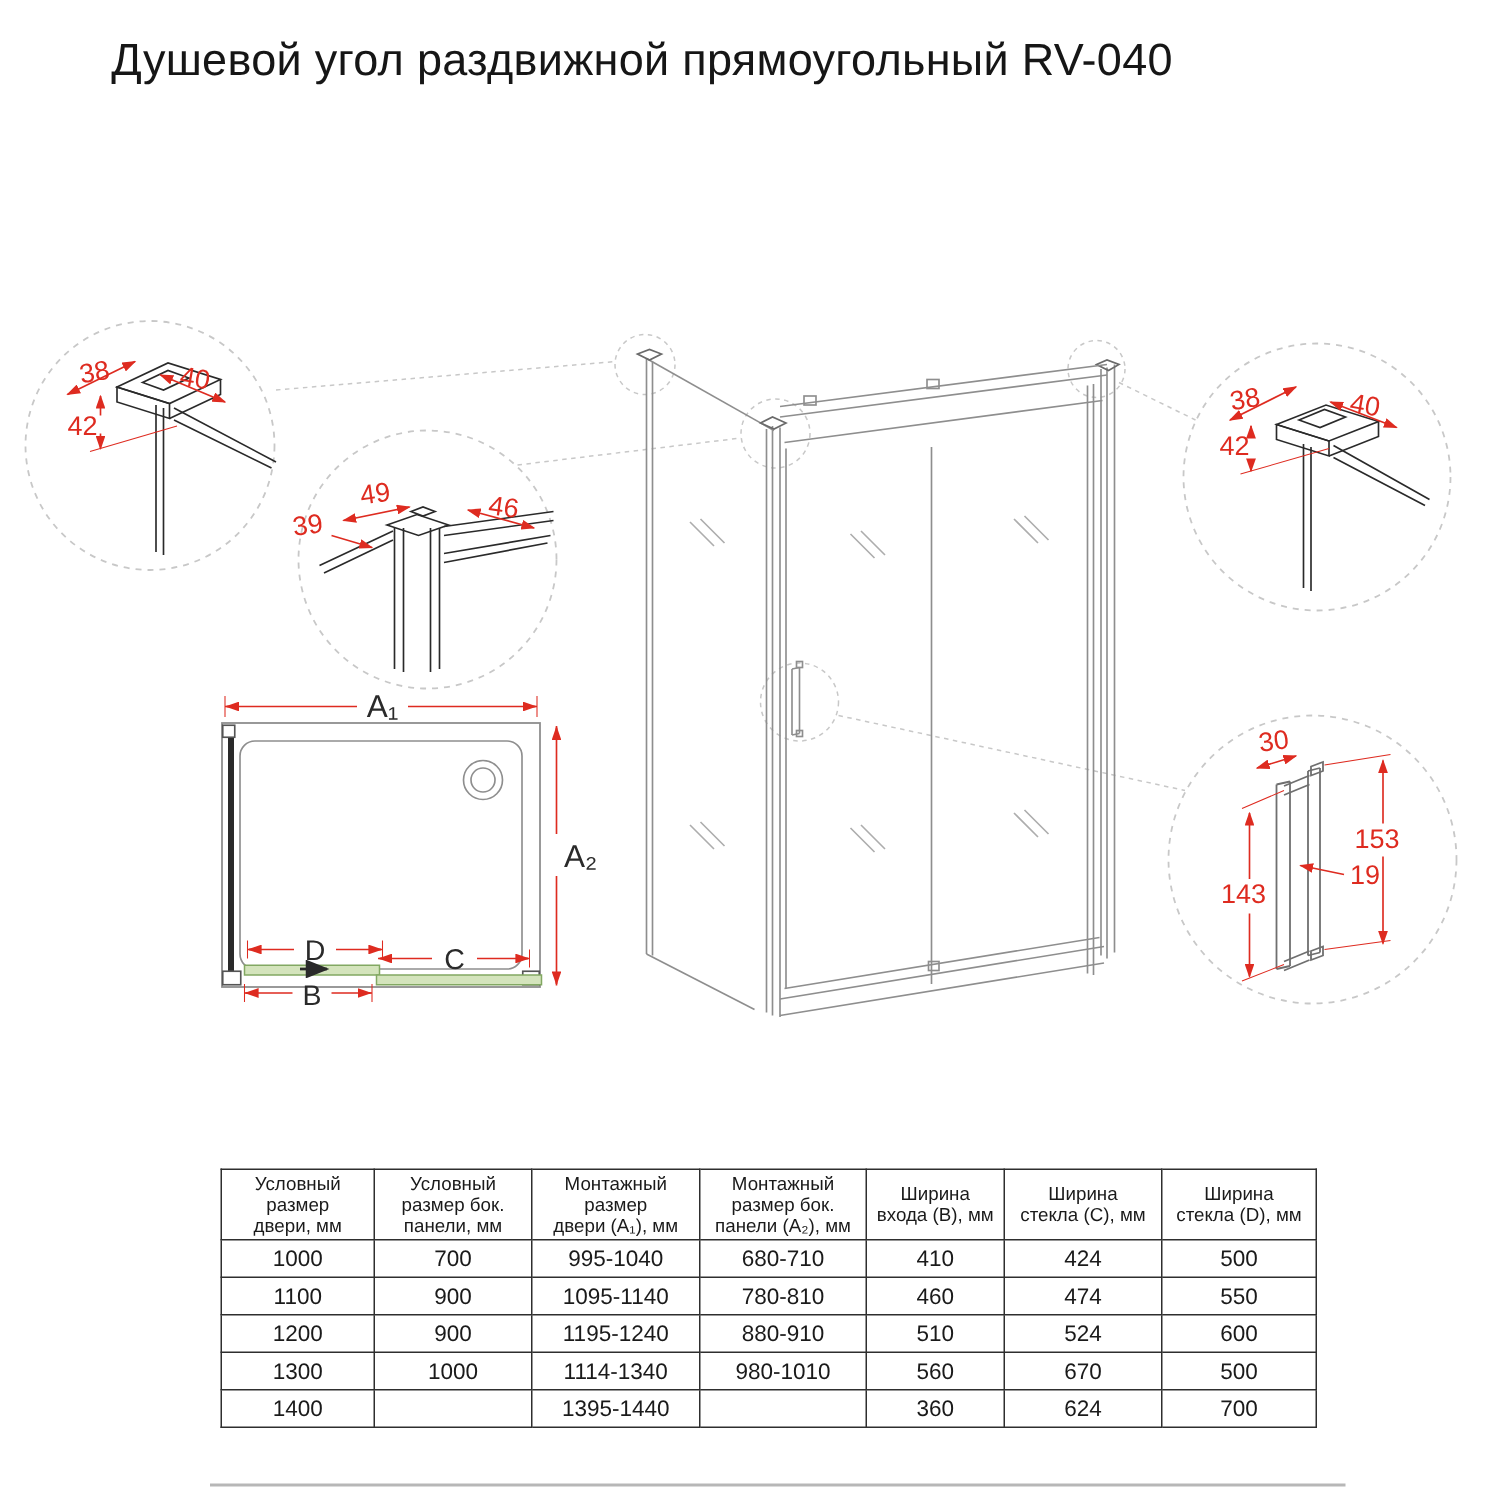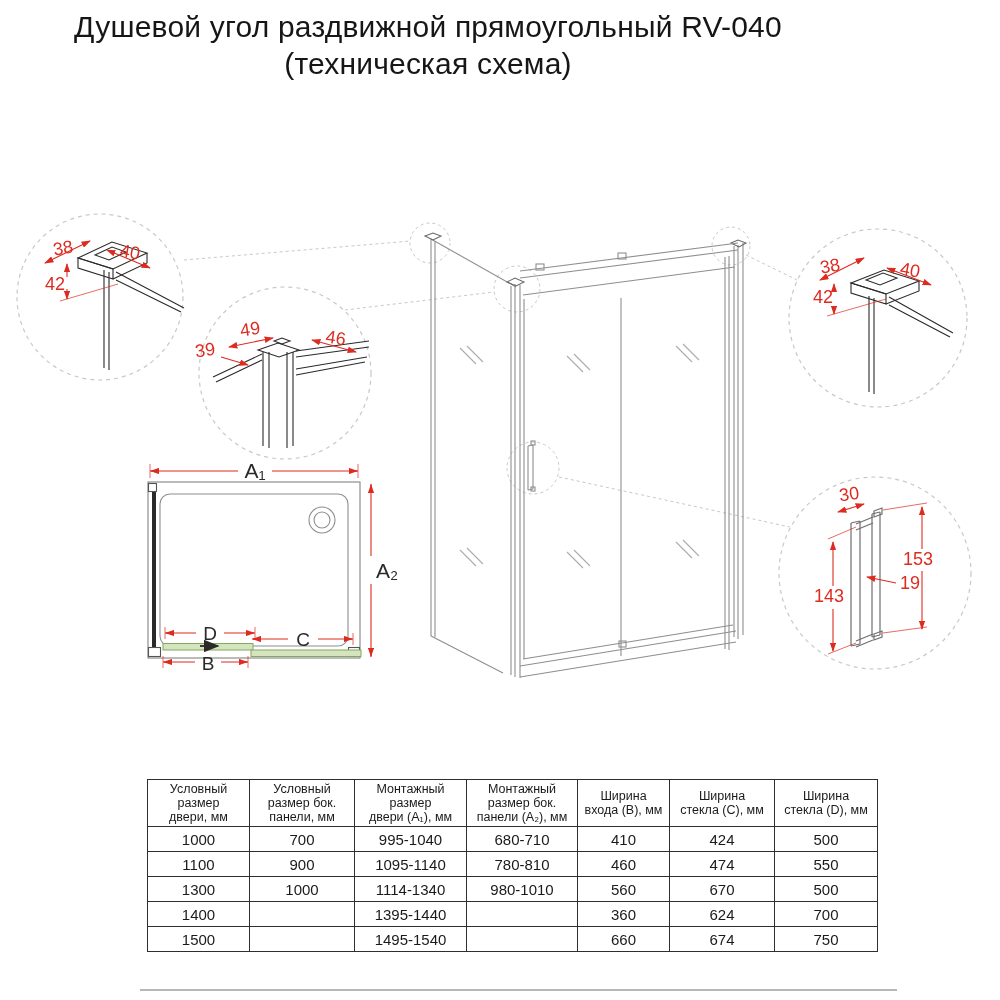--- a/index.html
+++ b/index.html
@@ -1,18 +1,18 @@
 <!DOCTYPE html>
 <html style="--red: #de2b20; --line: #8e8e8e; --dark: #2a2a2a; --dashed: #c8c8c8; --green_fill: #d4e4bc; --green_stroke: #82a862; --table_border: #2e2e2e;"><head>
 <meta charset="utf-8">
 <style>
   html,body{margin:0;padding:0;background:#ffffff;}
   #stage{position:relative;width:1000px;height:1000px;background:#fff;overflow:hidden;
          font-family:"Liberation Sans","DejaVu Sans",sans-serif;color:#1a1a1a;}
-  #title{position:absolute;top:8px;left:0;width:856px;text-align:center;
+  #title{position:absolute;top:22px;left:0;width:856px;text-align:center;
          font-size:30px;line-height:37px;color:#161616;letter-spacing:.2px;}
   #drawing{position:absolute;top:0;left:0;}
   svg text{font-family:"Liberation Sans","DejaVu Sans",sans-serif;}
   .dimtxt{font-size:18px;fill:var(--red);}
   .lbltxt{font-size:21px;fill:var(--dark);}
   .sketch{stroke:var(--dark);stroke-width:1.1;fill:none;}
   .gray{stroke:var(--line);stroke-width:1.1;fill:none;}
   .redln{stroke:var(--red);stroke-width:1.1;fill:none;}
   .redthin{stroke:var(--red);stroke-width:.7;fill:none;}
   .dashc{stroke:var(--dashed);stroke-width:1.2;fill:none;stroke-dasharray:4 4;}
@@ -26,21 +26,20 @@
   #dim-table td{font-size:15px;height:24px;padding:0;text-align:center;}
   #footer-line{position:absolute;left:140px;top:989px;width:757px;height:2px;background:#b7b7b7;}
 </style>
 </head>
 <body>
 
 <div id="stage">
 
   <div id="title">
     <div>Душевой угол раздвижной прямоугольный RV-040</div>
-    <div>(техническая схема)</div>
   </div>
 
   <svg id="drawing" width="1000" height="775" viewBox="0 0 1000 775">
     <defs>
       <marker id="arr" viewBox="0 0 10 7" refX="9" refY="3.5" markerWidth="8.5" markerHeight="6" orient="auto-start-reverse">
           <path d="M0,0 L10,3.5 L0,7 Z" style="fill:var(--red)"></path>
         </marker>
       <marker id="arrb" viewBox="0 0 10 8" refX="9" refY="4" markerWidth="9" markerHeight="7" orient="auto">
           <path d="M0,0 L10,4 L0,8 Z" style="fill:var(--dark)"></path>
         </marker>
@@ -286,43 +285,43 @@
         <tr>
           <td>1100</td>
           <td>900</td>
           <td>1095-1140</td>
           <td>780-810</td>
           <td>460</td>
           <td>474</td>
           <td>550</td>
         </tr>
         <tr>
+          <td>1200</td>
+          <td>900</td>
+          <td>1195-1240</td>
+          <td>880-910</td>
+          <td>510</td>
+          <td>524</td>
+          <td>600</td>
+        </tr>
+        <tr>
           <td>1300</td>
           <td>1000</td>
           <td>1114-1340</td>
           <td>980-1010</td>
           <td>560</td>
           <td>670</td>
           <td>500</td>
         </tr>
         <tr>
           <td>1400</td>
           <td></td>
           <td>1395-1440</td>
           <td></td>
           <td>360</td>
           <td>624</td>
           <td>700</td>
         </tr>
-        <tr>
-          <td>1500</td>
-          <td></td>
-          <td>1495-1540</td>
-          <td></td>
-          <td>660</td>
-          <td>674</td>
-          <td>750</td>
-        </tr>
       </tbody>
   </table>
 
   <div id="footer-line"></div>
 </div>
 
 </body></html>

